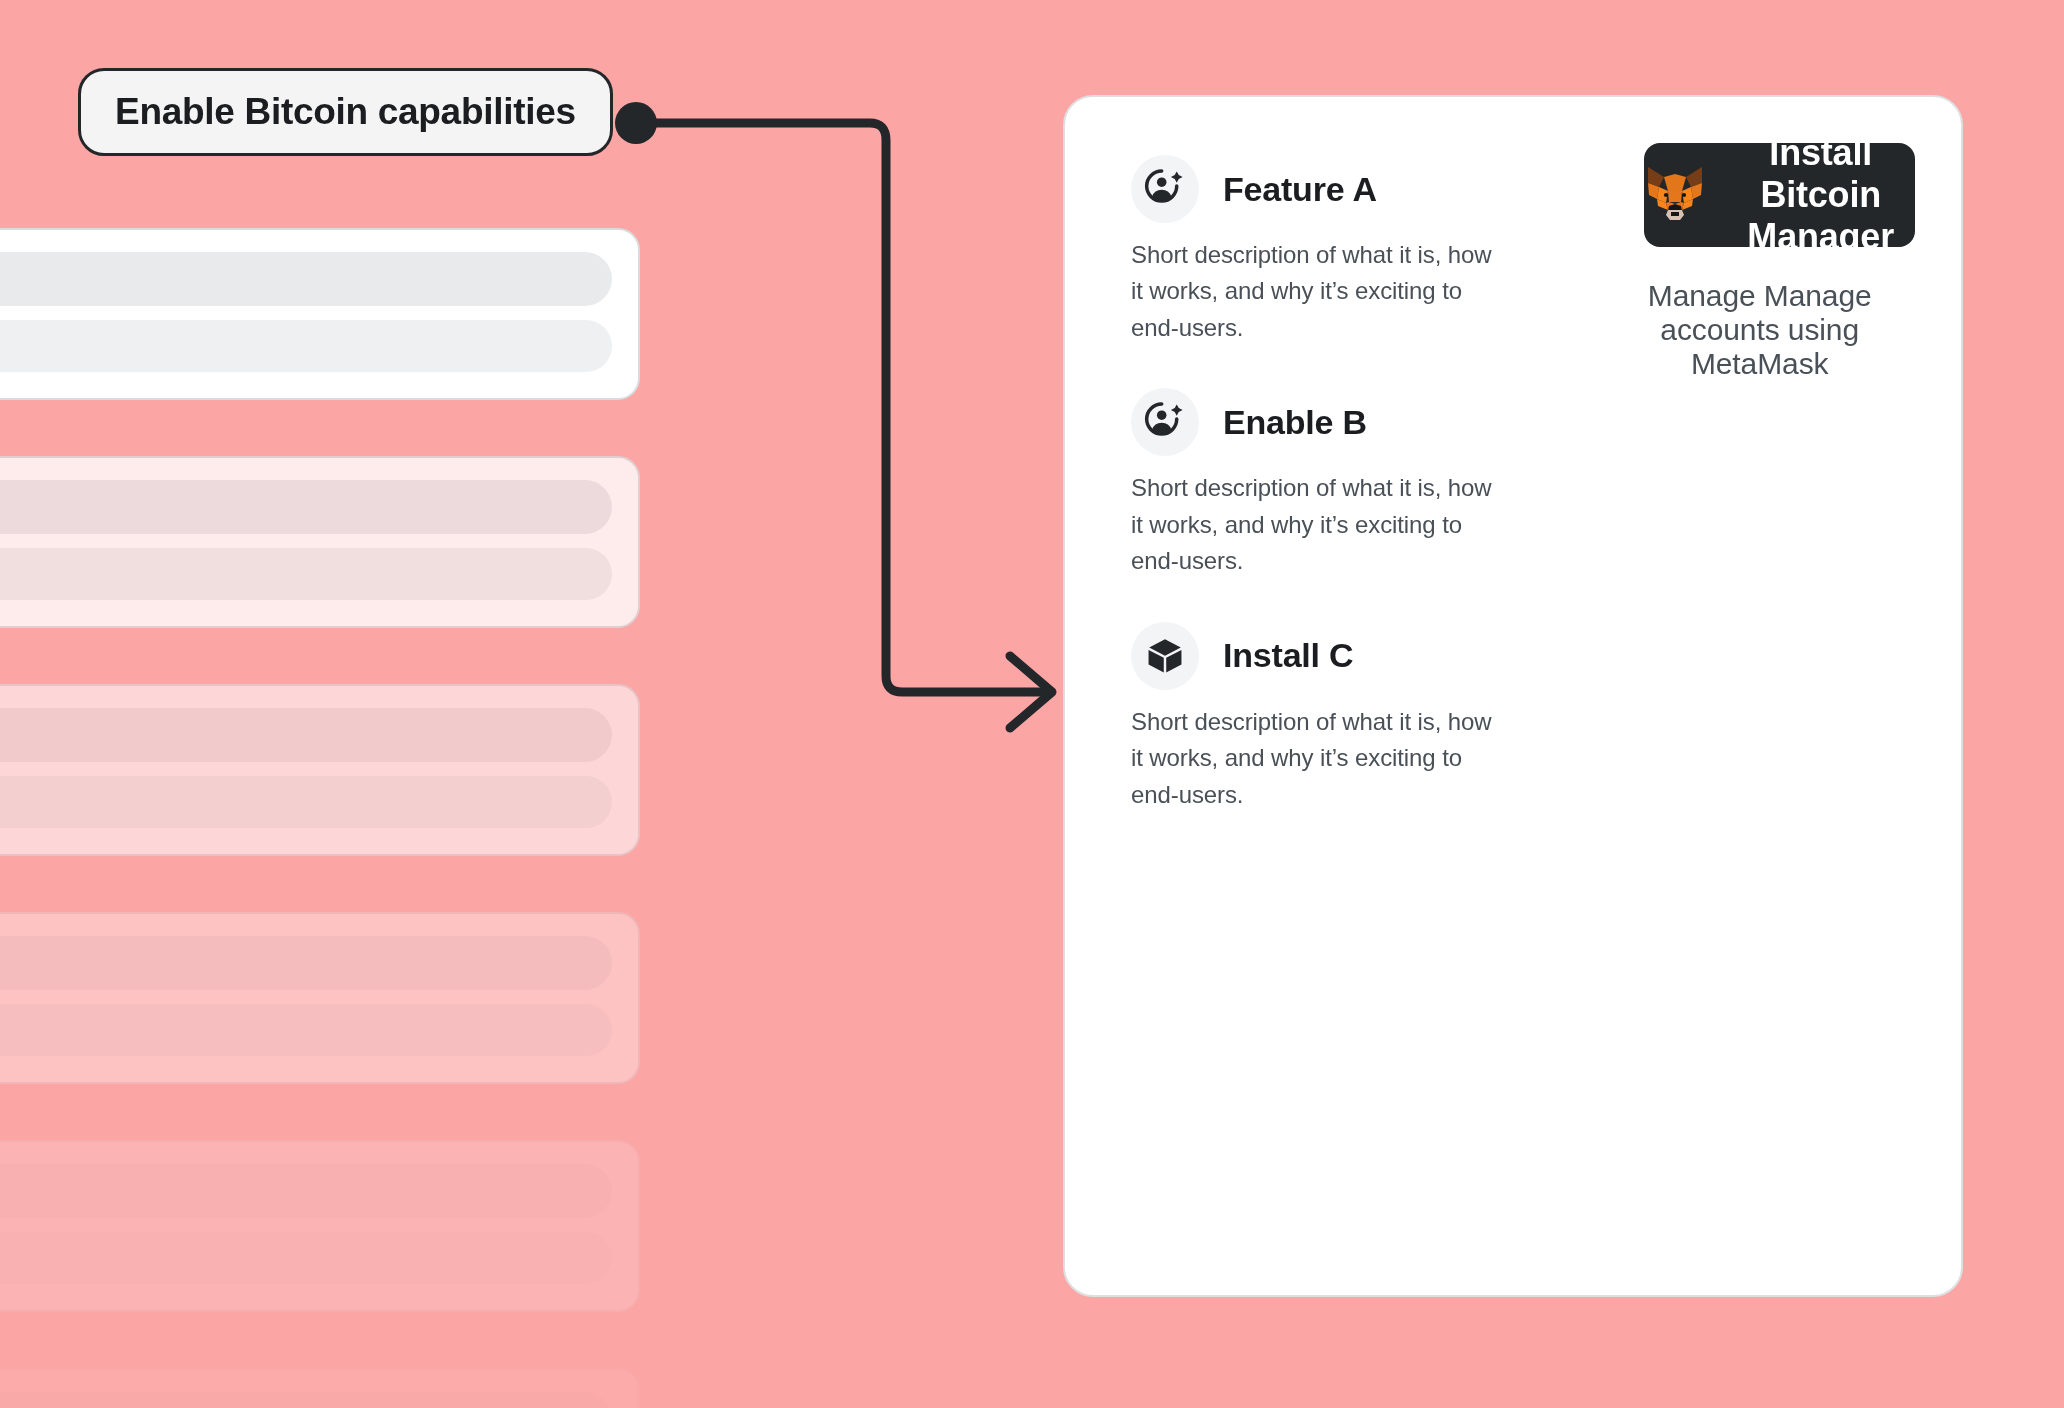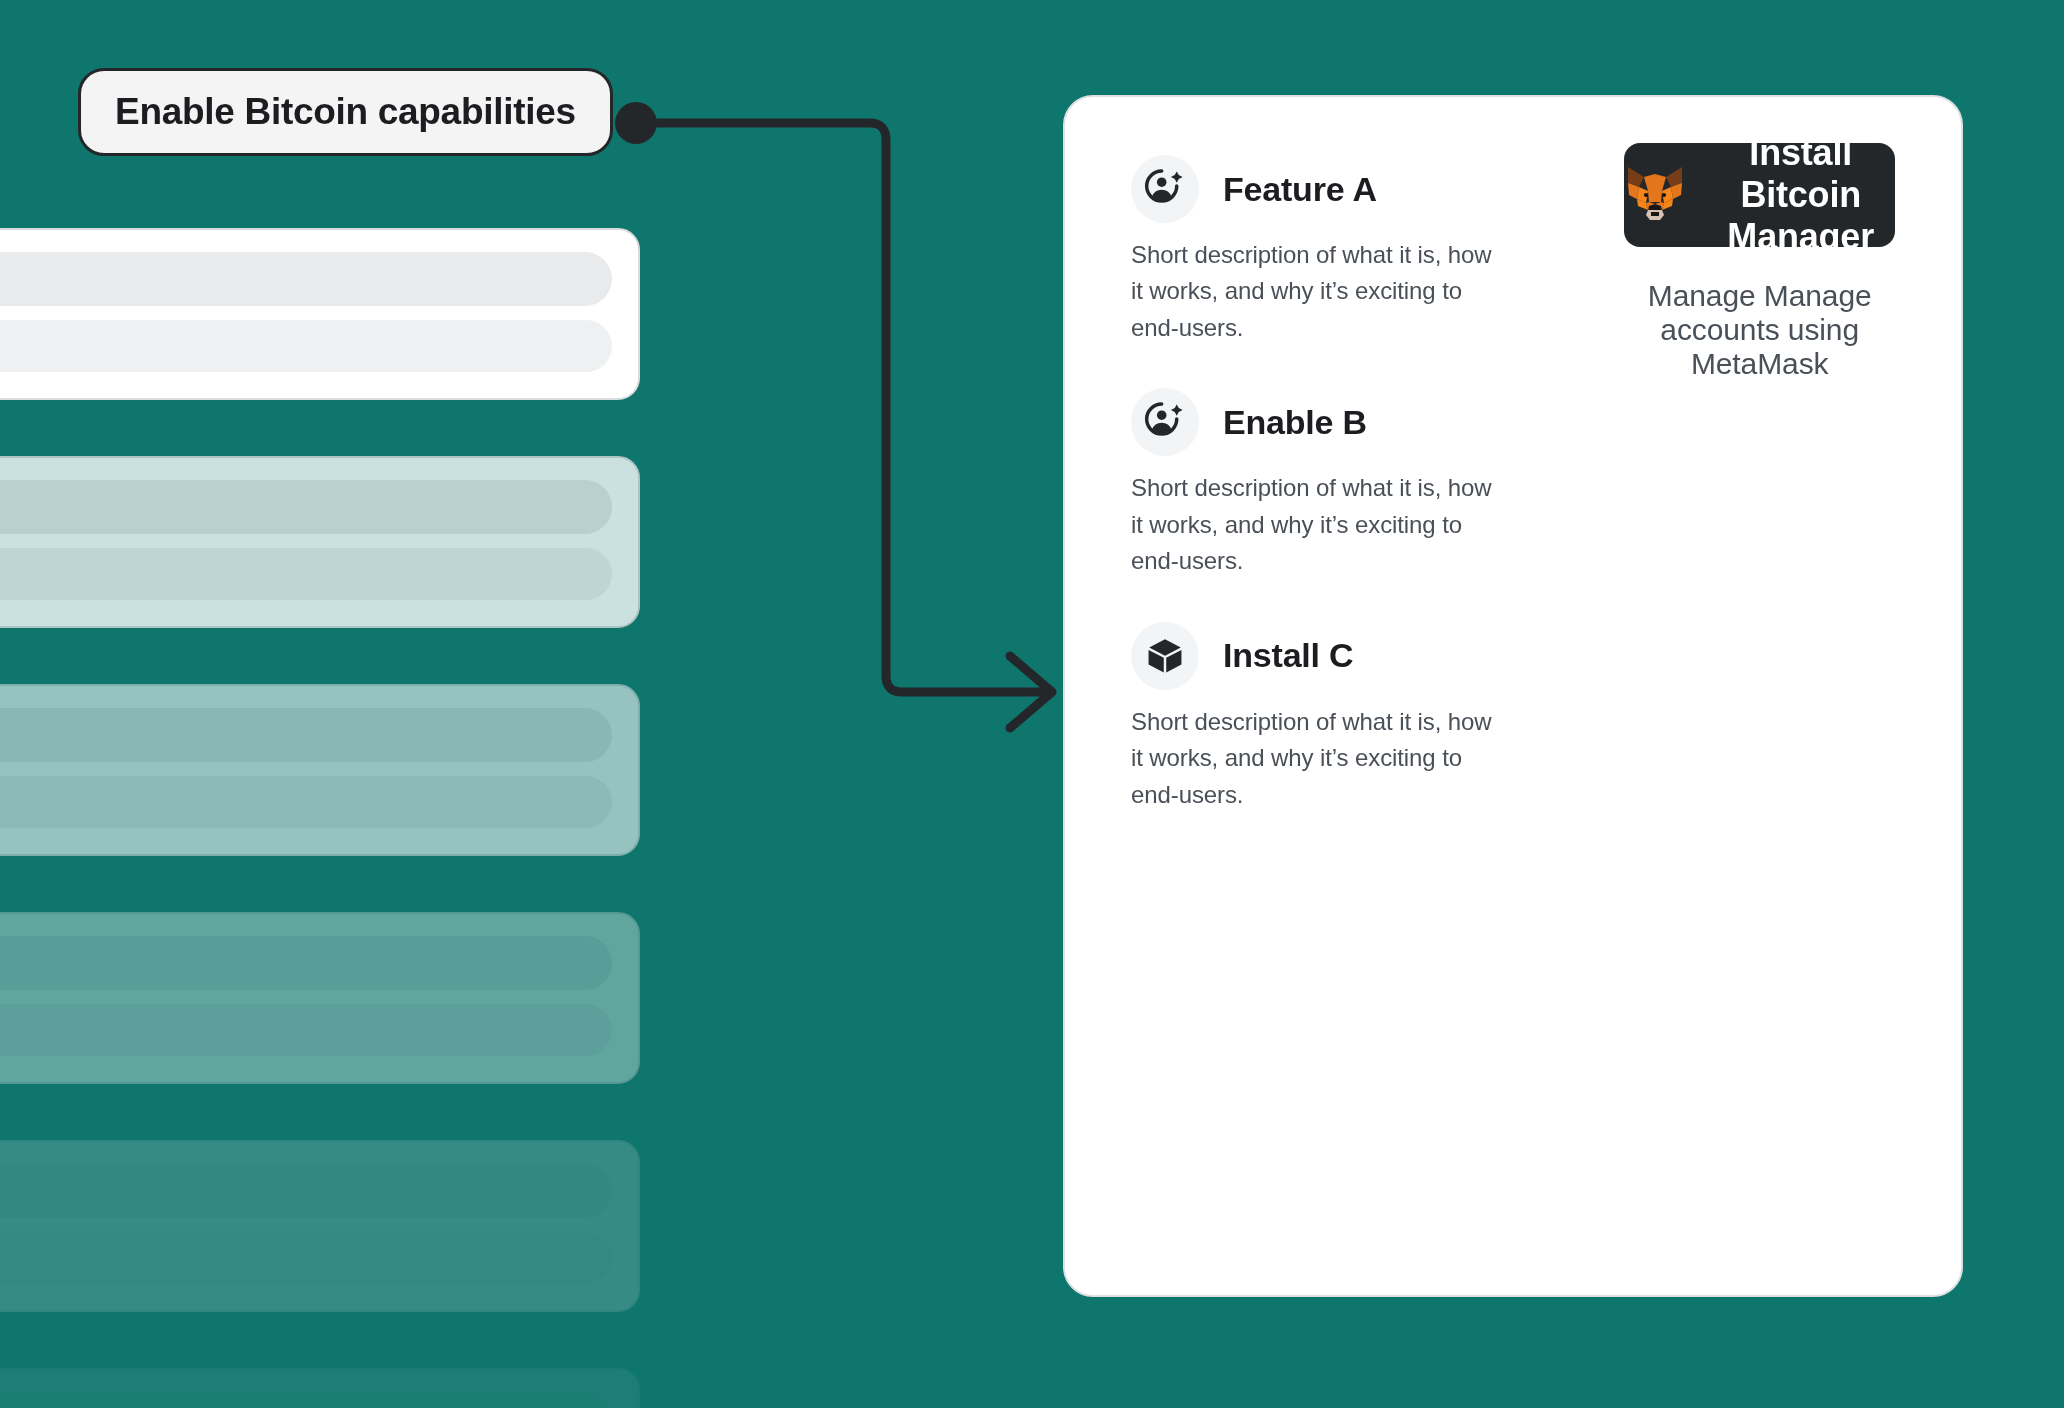--- a/index.html
+++ b/index.html
@@ -8,21 +8,21 @@
     background: #f4f4f4;
   }
   body {
     font-family: "Liberation Sans", sans-serif;
     -webkit-font-smoothing: antialiased;
   }
   #stage {
     position: relative;
     width: 2064px;
     height: 1408px;
-    background: #0f766e;
+    background: #fca5a5;
     overflow: hidden;
   }
 
   
   #skeleton-list {
     position: absolute;
     left: -60px;
     top: 228px;
     width: 700px;
     height: 1180px;
@@ -150,20 +150,21 @@
     height: 104px;
     background: #24272a;
     border: none;
     border-radius: 16px;
     display: flex;
     align-items: center;
     justify-content: center;
     gap: 20px;
     cursor: pointer;
     padding: 0;
+    margin-left: 20px;
   }
   #install-button .btn-label {
     font-size: 36px;
     font-weight: 700;
     color: #ffffff;
     letter-spacing: -0.2px;
   }
   #install-caption {
     margin-top: 32px;
     font-size: 30px;

